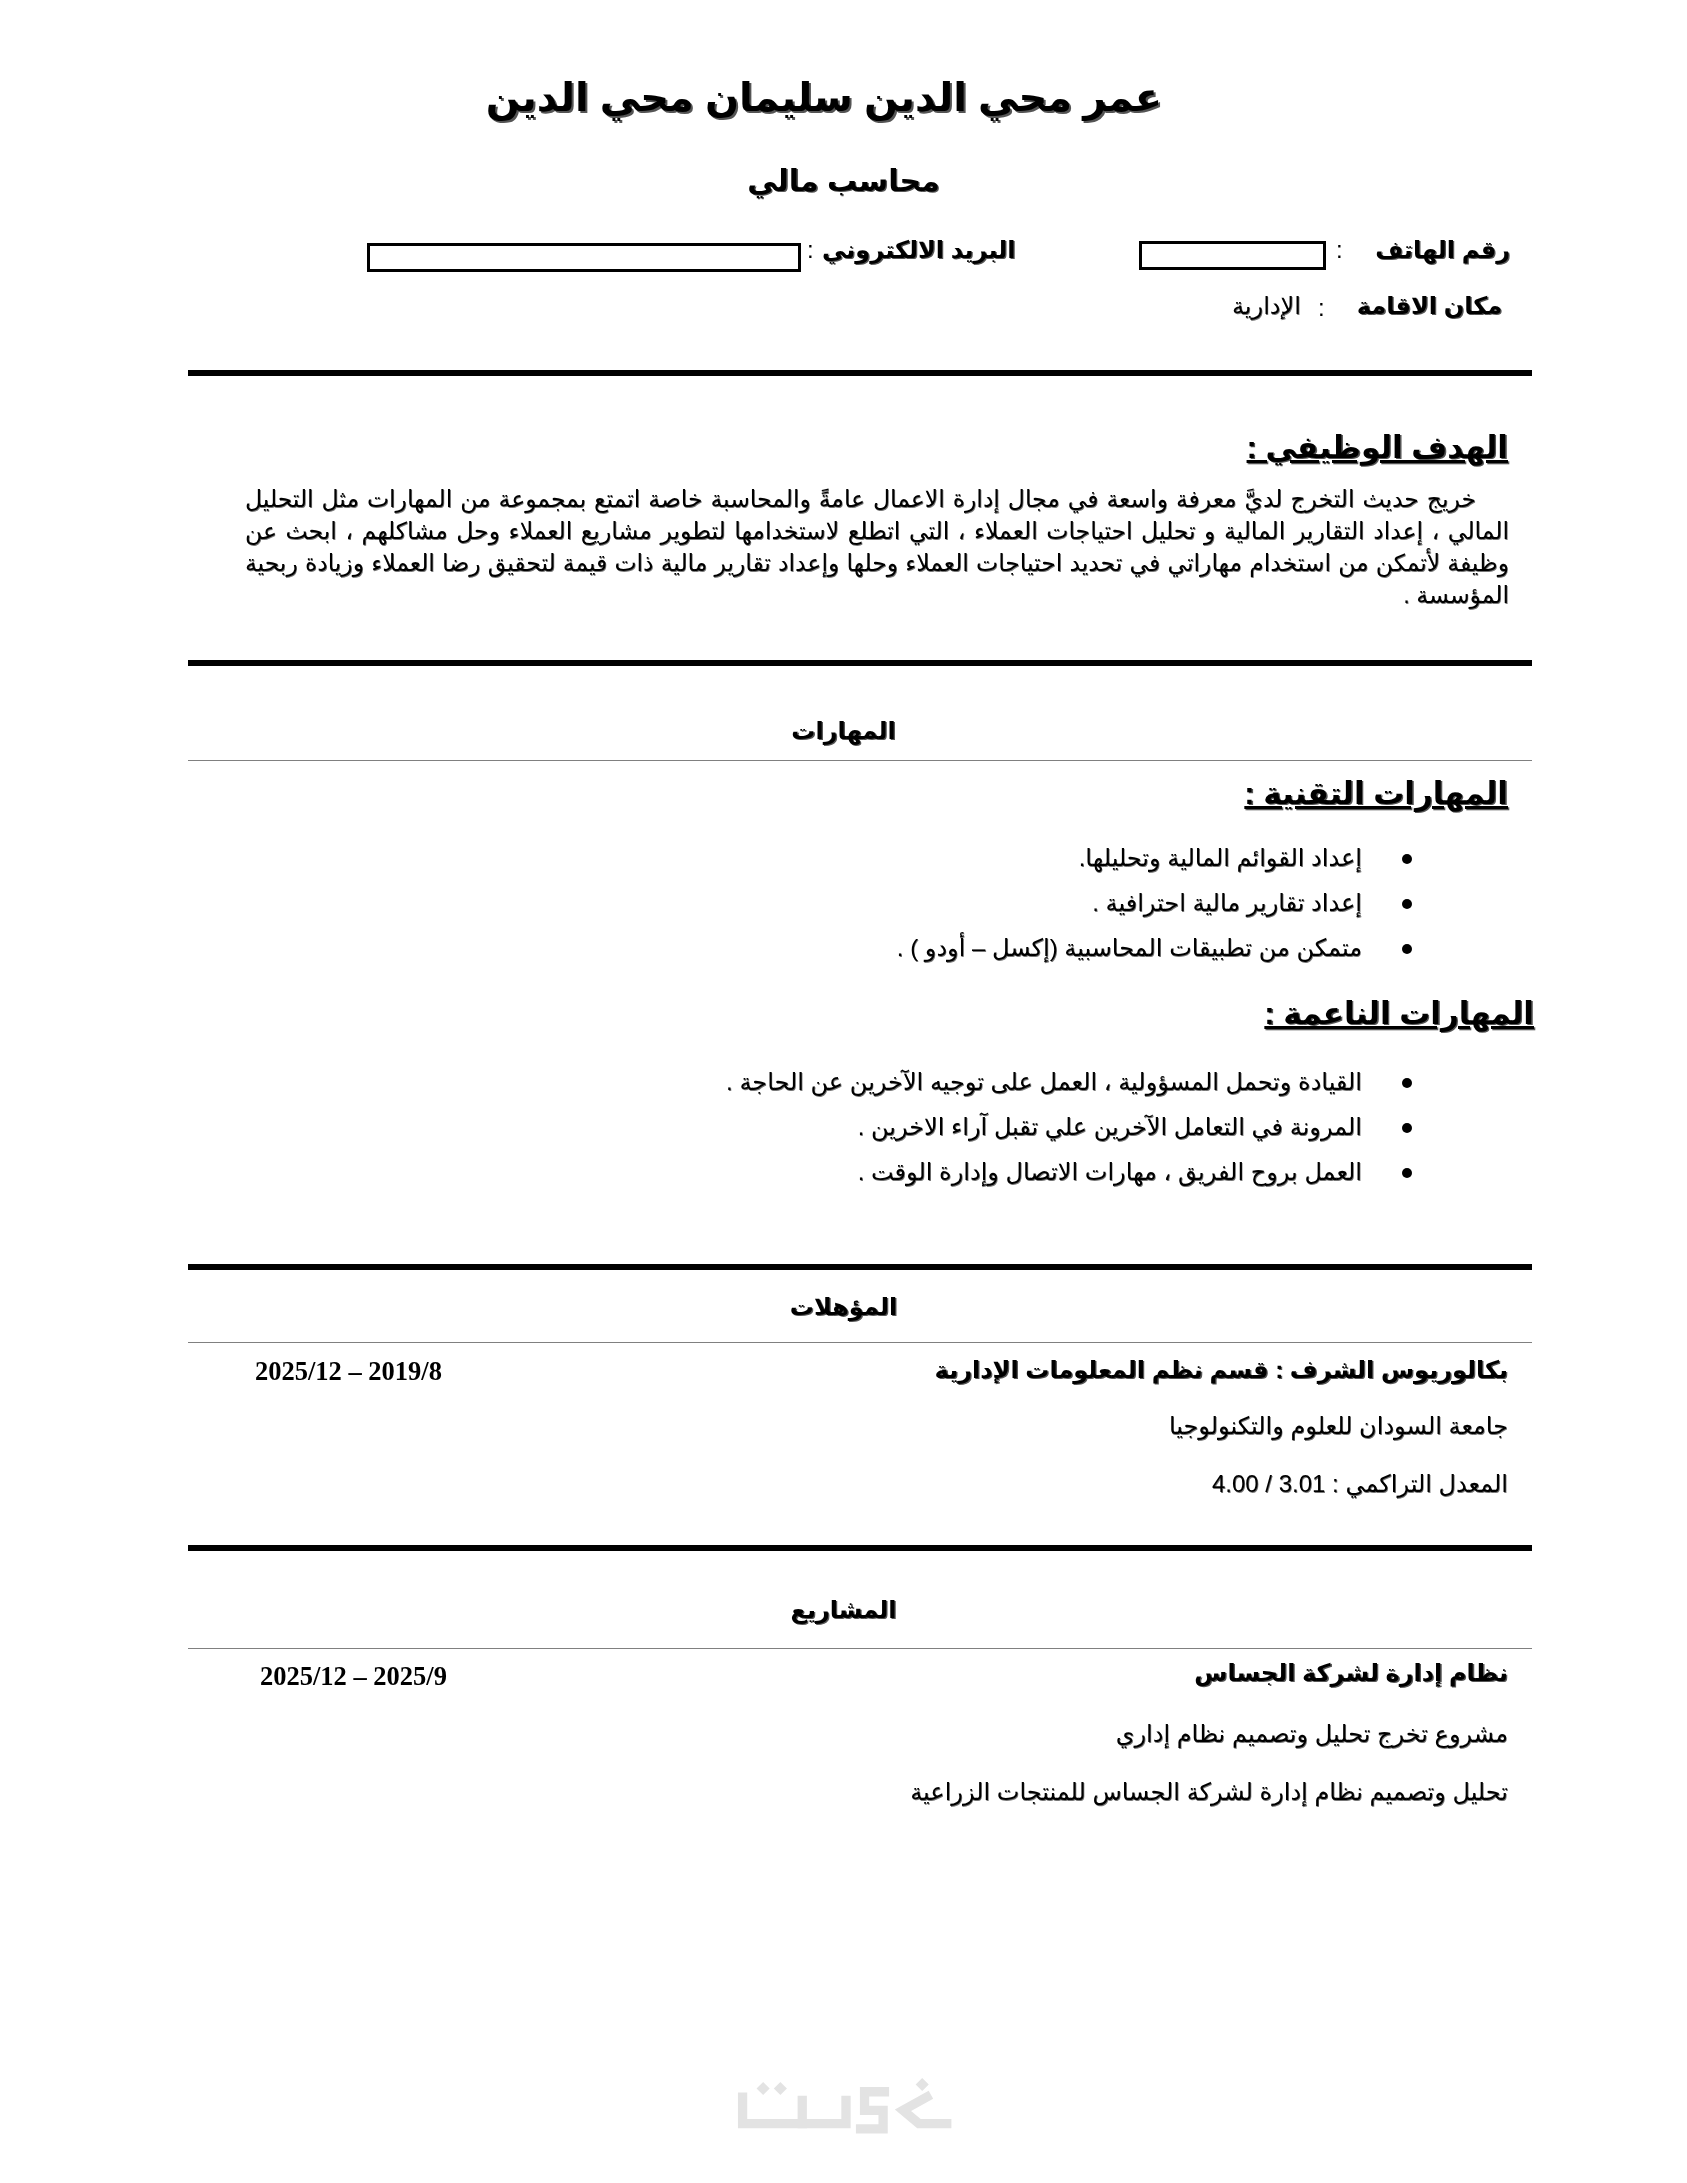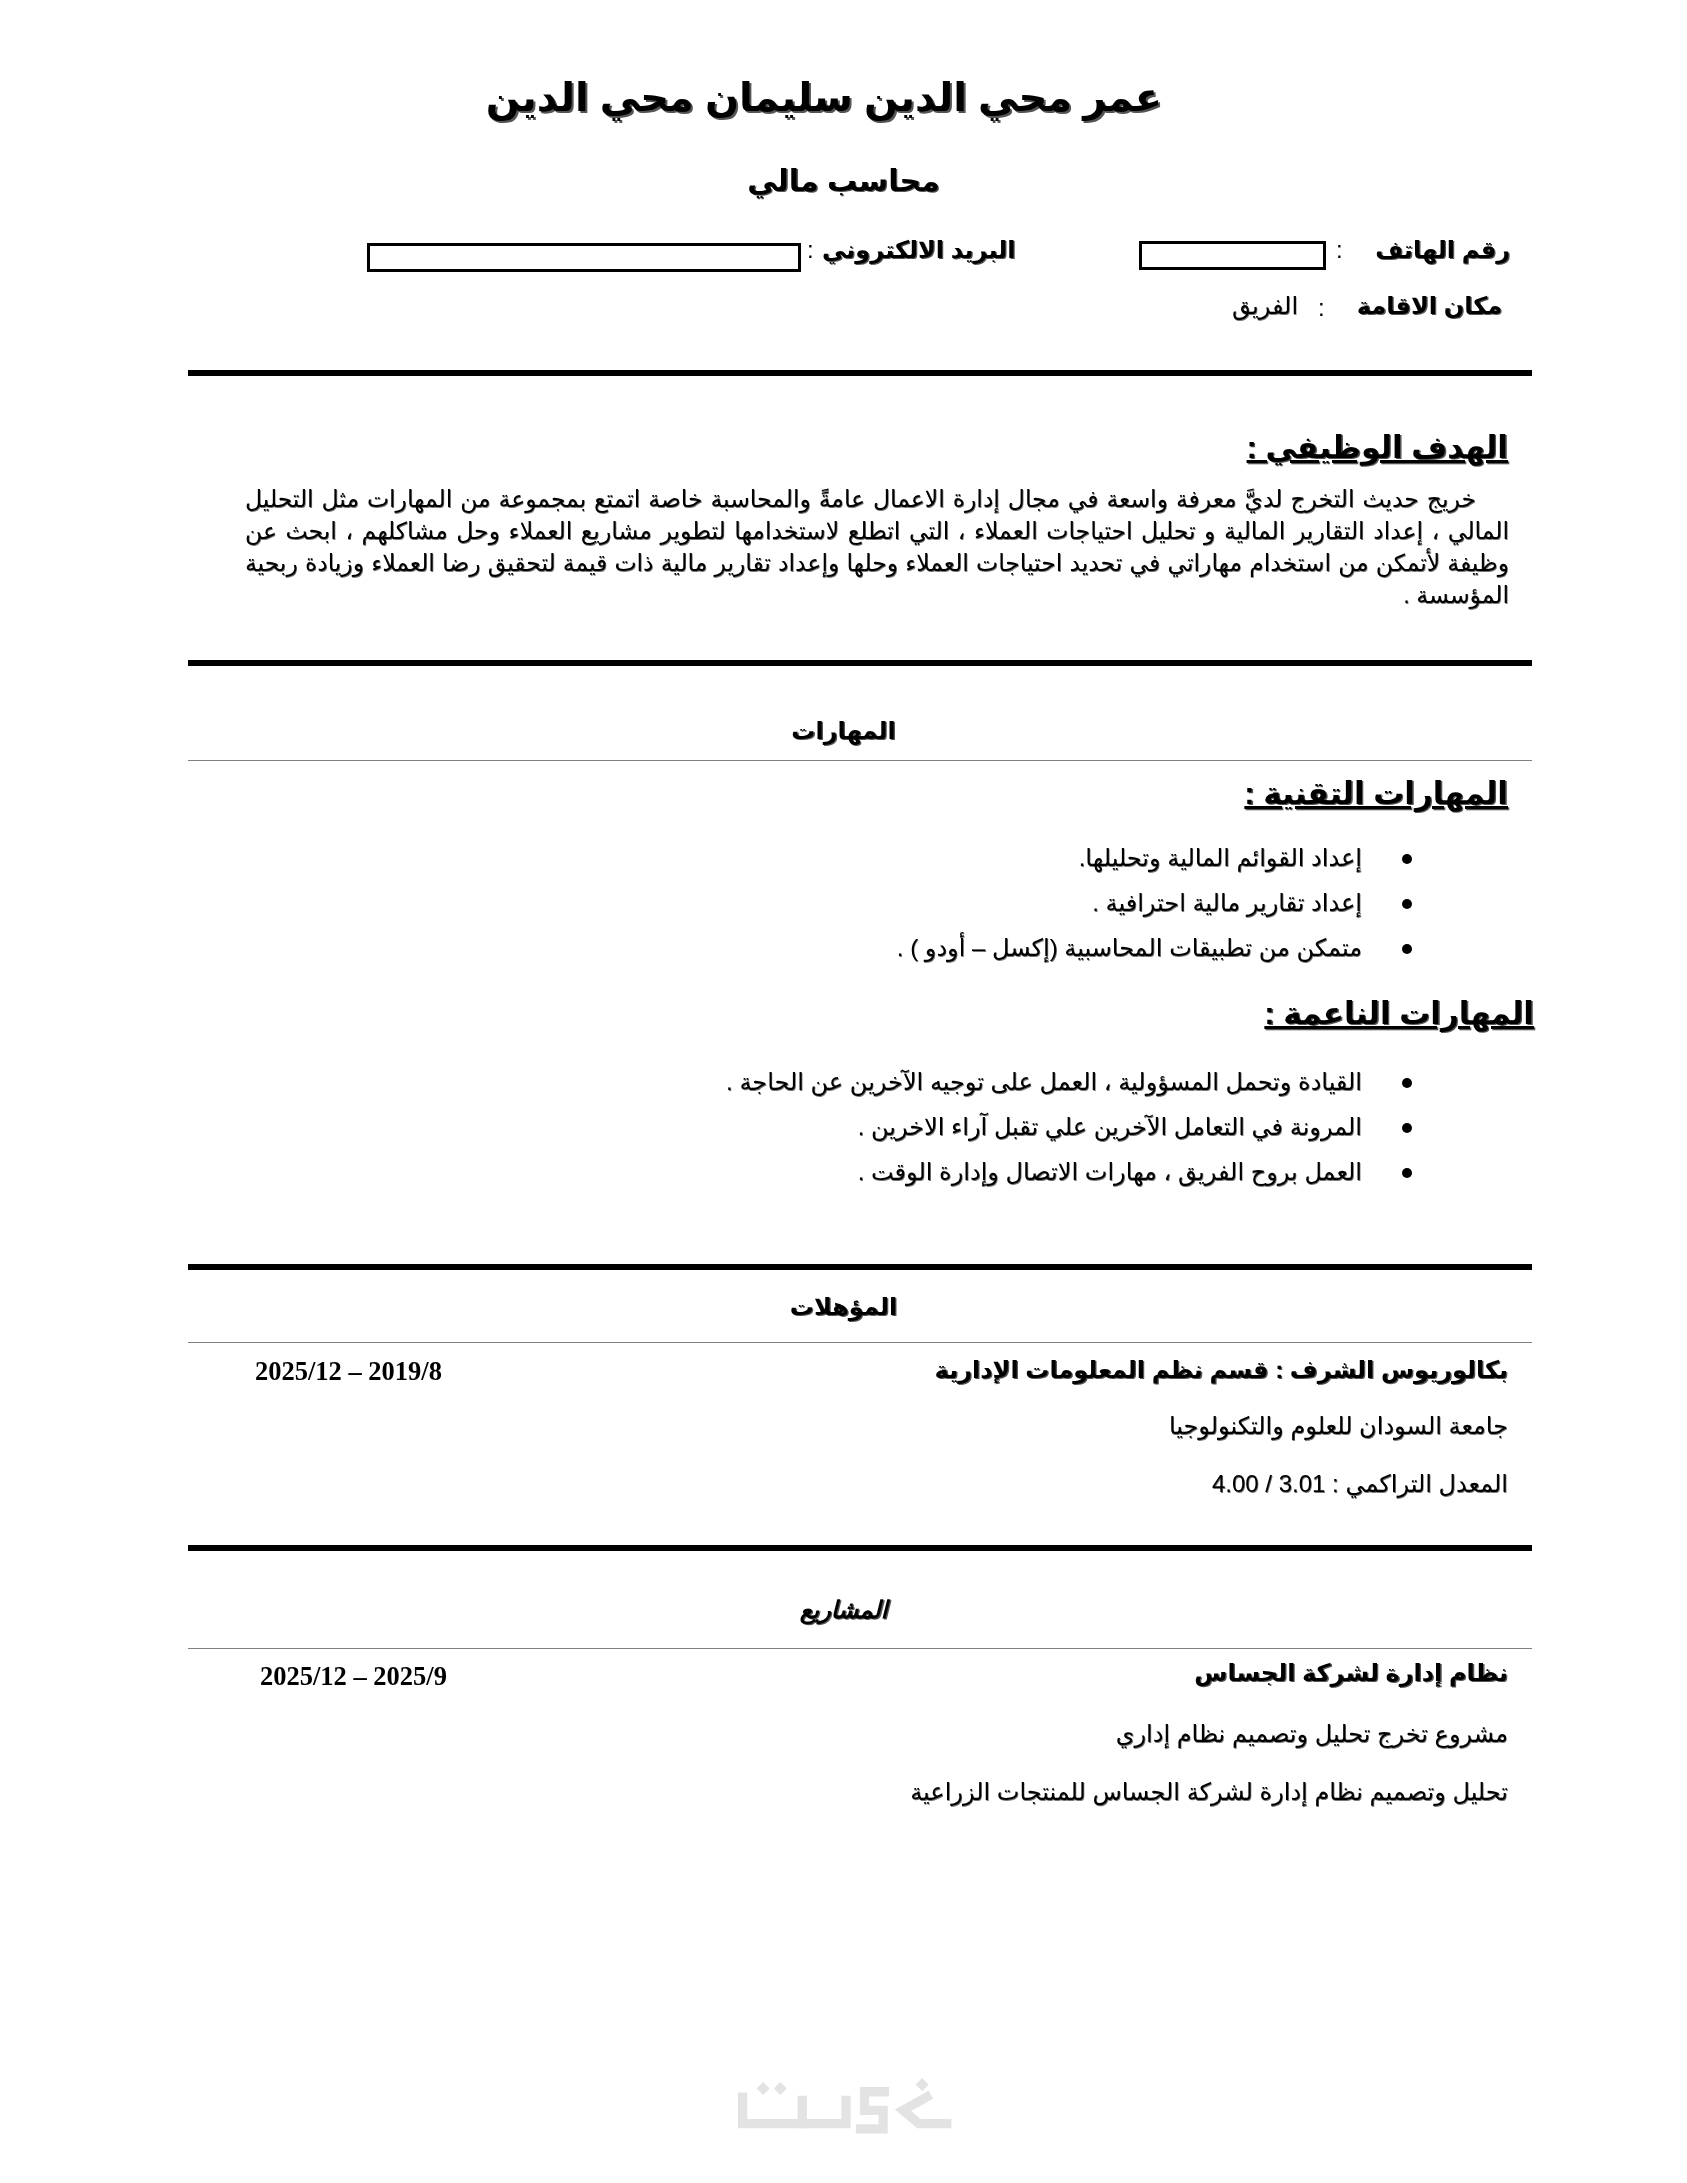--- a/index.html
+++ b/index.html
@@ -133,21 +133,21 @@
 </div>
 
 <div class="abs contact-label" style="top:236px; left:822px;text-align:center;">البريد الالكتروني</div>
 <div class="abs contact-colon" style="top:236px; left:807px;">:</div>
 <div class="abs redact-box" style="top:243px; left:367px; width:434px; height:29px;">
   <span class="contact-value"></span>
 </div>
 
 <div class="abs contact-label" style="top:292px; right:185px;">مكان الاقامة</div>
 <div class="abs contact-colon" style="top:294px; left:1318px;">:</div>
-<div class="abs contact-value" style="top:292px; left:1232px; text-shadow:0.7px 0.7px 0 #777;">الفريق</div>
+<div class="abs contact-value" style="top:292px; left:1232px; text-shadow:0.7px 0.7px 0 #777;">الإدارية</div>
 
 <div class="abs rule-thick" style="top:370px;"></div>
 
 <div class="abs sub-heading" style="top:429px; right:179px;">الهدف الوظيفي :</div>
 <div class="abs objective">
   <span style="display:inline-block; width:33px;"></span><span>خريج حديث التخرج لديَّ معرفة واسعة في مجال إدارة الاعمال عامةً والمحاسبة خاصة اتمتع بمجموعة من المهارات مثل التحليل المالي ، إعداد التقارير المالية و تحليل احتياجات العملاء ، التي اتطلع لاستخدامها لتطوير  مشاريع العملاء وحل مشاكلهم ، ابحث عن وظيفة لأتمكن من استخدام مهاراتي في تحديد احتياجات العملاء وحلها وإعداد تقارير مالية ذات قيمة لتحقيق رضا العملاء وزيادة ربحية المؤسسة .</span>
 </div>
 
 <div class="abs rule-thick" style="top:660px;"></div>
 
@@ -173,21 +173,21 @@
 <div class="abs section-title" style="top:1293px;">المؤهلات</div>
 <div class="abs rule-thin" style="top:1342px;"></div>
 
 <div class="abs entry-title" style="top:1356px; right:179px;">بكالوريوس الشرف : قسم نظم المعلومات الإدارية</div>
 <div class="abs date-range" style="top:1356px; left:255px;">2025/12 – 2019/8</div>
 <div class="abs entry-line" style="top:1412px; right:179px;">جامعة السودان للعلوم والتكنولوجيا</div>
 <div class="abs entry-line" style="top:1470px; right:179px;">المعدل التراكمي : 3.01 / 4.00</div>
 
 <div class="abs rule-thick" style="top:1545px;"></div>
 
-<div class="abs section-title" style="top:1596px;font-style:italic;">المشاريع</div>
+<div class="abs section-title" style="top:1596px;">المشاريع</div>
 <div class="abs rule-thin" style="top:1648px;"></div>
 
 <div class="abs entry-title" style="top:1659px; right:179px;">نظام إدارة لشركة الجساس</div>
 <div class="abs date-range" style="top:1661px; left:260px;">2025/12 – 2025/9</div>
 <div class="abs entry-line" style="top:1720px; right:179px;">مشروع تخرج تحليل وتصميم نظام إداري</div>
 <div class="abs entry-line" style="top:1778px; right:179px;">تحليل وتصميم نظام إدارة لشركة الجساس للمنتجات الزراعية</div>
 
 <div class="abs watermark">
   <svg width="232" height="60" viewBox="0 0 350 90">
     <g fill="none" stroke="#e3e3e3" stroke-width="14" stroke-linecap="square">

